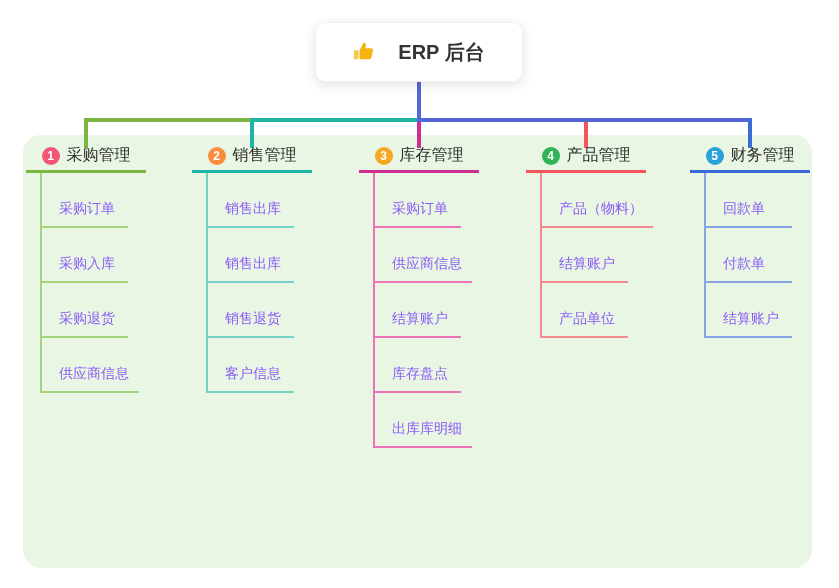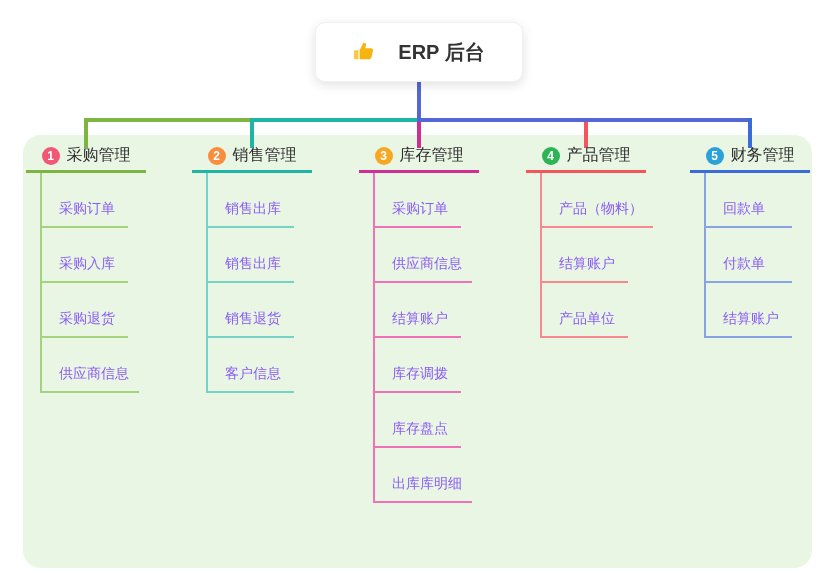--- a/index.html
+++ b/index.html
@@ -122,23 +122,20 @@
       <div class="row">
           <span class="rlabel">采购订单</span>
         </div>
       <div class="row">
           <span class="rlabel">供应商信息</span>
         </div>
       <div class="row">
           <span class="rlabel">结算账户</span>
         </div>
       <div class="row">
-          <span class="rlabel">库存调拨</span>
-        </div>
-      <div class="row">
           <span class="rlabel">库存盘点</span>
         </div>
       <div class="row">
           <span class="rlabel">出库库明细</span>
         </div>
     </div>
   </div>
 
   <div class="branch b3" style="--main: #f2555c; --light: #f4898f; --badge: #2eb456;">
     <div class="bhead">

